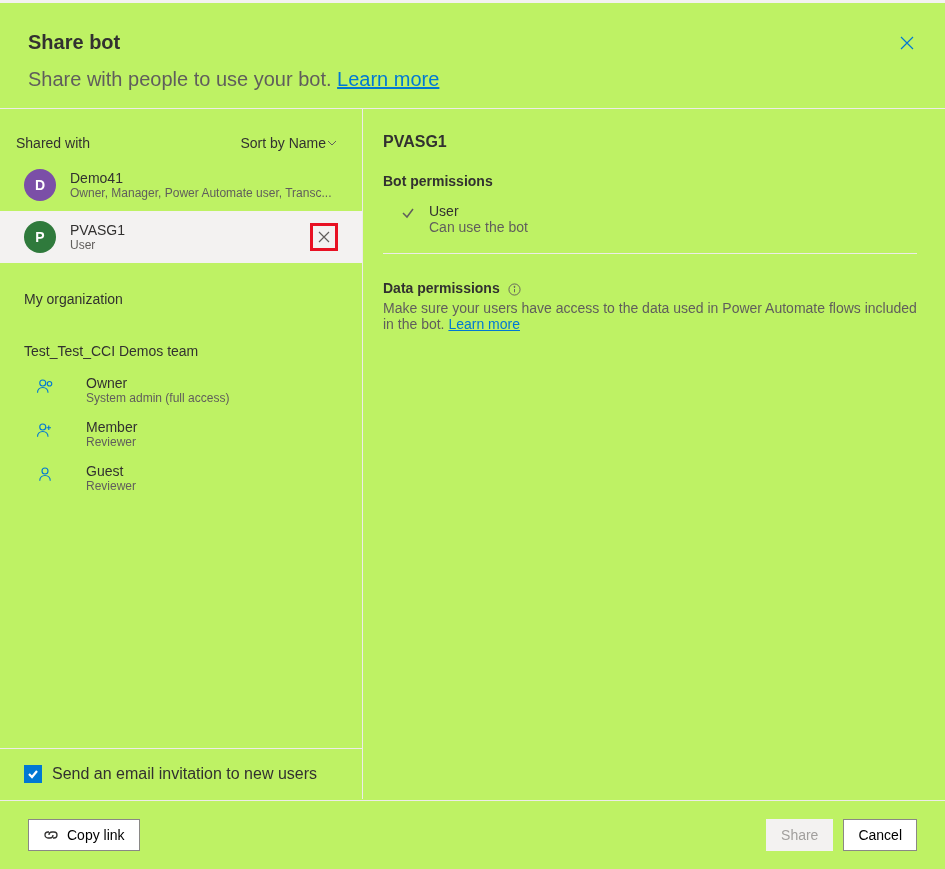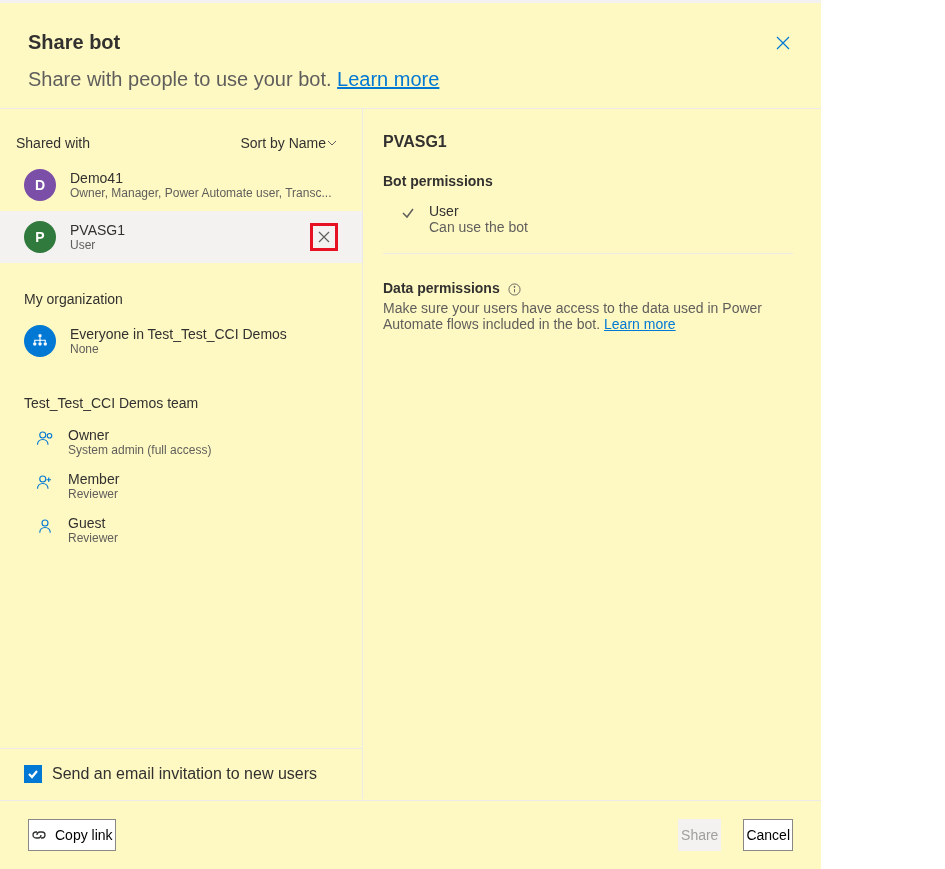--- a/index.html
+++ b/index.html
@@ -1,17 +1,17 @@
 <!DOCTYPE html>
 <html><head>
 <meta charset="utf-8">
 <style>
   * { box-sizing: border-box; }
   html, body { margin:0; padding:0; font-family: "Segoe UI", -apple-system, sans-serif; color:#323130; background:#fff; }
-  .dialog { width:821px; height:869px; position:relative; background:#fef9c3; border-top:3px solid #f3f2f1; }
+  .dialog { width:945px; height:869px; position:relative; background:#bef264; border-top:3px solid #f3f2f1; }
   .header { padding:28px 28px 18px 28px; position:relative; }
   .header h1 { margin:0 0 14px 0; font-size:20px; font-weight:600; }
   .header .subtitle { font-size:20px; color:#605e5c; }
   .link { color:#0078d4; text-decoration:underline; cursor:pointer; }
   .close-x { position:absolute; top:30px; right:28px; width:20px; height:20px; cursor:pointer; display:flex; align-items:center; justify-content:center; }
   .close-x svg { width:16px; height:16px; stroke:#0078d4; }
   .body { display:flex; position:absolute; top:105px; bottom:70px; left:0; right:0; border-top:1px solid #edebe9; }
   .col-left { width:363px; border-right:1px solid #edebe9; display:flex; flex-direction:column; position:relative; }
   .col-right { flex:1; padding:24px 28px 0 20px; }
   .search-wrap { padding:18px 24px 0 24px; }
@@ -24,38 +24,38 @@
   .avatar { width:32px; height:32px; border-radius:50%; display:flex; align-items:center; justify-content:center; font-weight:600; color:#fff; font-size:14px; flex-shrink:0; }
   .avatar.purple { background:#7b4fa7; }
   .avatar.green { background:#2f7a3c; }
   .avatar.blue { background:#0078d4; }
   .item-text { flex:1; min-width:0; }
   .item-title { font-size:14px; color:#323130; }
   .item-sub { font-size:12px; color:#605e5c; white-space:nowrap; overflow:hidden; text-overflow:ellipsis; }
   .remove-btn { width:28px; height:28px; border:3px solid #e81123; display:flex; align-items:center; justify-content:center; cursor:pointer; flex-shrink:0; }
   .remove-btn svg { width:14px; height:14px; stroke:#605e5c; }
   .section-label { font-size:14px; color:#323130; padding:28px 24px 8px 24px; }
-  .role-item { display:flex; align-items:flex-start; gap:14px; padding:8px 24px 6px 36px; }
+  .role-item { display:flex; align-items:flex-start; gap:32px; padding:8px 24px 6px 36px; }
   .role-icon { width:18px; height:18px; color:#0078d4; flex-shrink:0; margin-top:2px; }
   .role-title { font-size:14px; }
   .role-sub { font-size:12px; color:#605e5c; }
   .email-row { position:absolute; bottom:0; left:0; right:0; border-top:1px solid #edebe9; padding:16px 24px; display:flex; align-items:center; gap:10px; }
   .checkbox { width:18px; height:18px; background:#0078d4; display:flex; align-items:center; justify-content:center; cursor:pointer; }
   .checkbox svg { width:12px; height:12px; stroke:#fff; stroke-width:2.2; fill:none; }
   .panel-title { font-size:16px; font-weight:600; margin-bottom:22px; }
   .panel-h { font-size:14px; font-weight:600; margin-bottom:4px; }
   .panel-p { font-size:14px; color:#605e5c; margin:0 0 6px 0; }
   .perm-row { display:flex; align-items:flex-start; gap:14px; padding:10px 0 18px 18px; border-bottom:1px solid #edebe9; margin-bottom:26px; }
   .check-ic { width:14px; height:14px; margin-top:3px; }
   .info-ic { width:13px; height:13px; display:inline-block; vertical-align:middle; margin-left:4px; }
   .footer { position:absolute; bottom:0; left:0; right:0; height:69px; border-top:1px solid #edebe9; display:flex; align-items:center; padding:0 28px; }
-  .btn { height:32px; padding:0 2px; font-size:14px; border:1px solid #8a8886; background:#fff; cursor:pointer; display:inline-flex; align-items:center; gap:8px; }
+  .btn { height:32px; padding:0 14px; font-size:14px; border:1px solid #8a8886; background:#fff; cursor:pointer; display:inline-flex; align-items:center; gap:8px; }
   .btn.disabled { background:#f3f2f1; color:#a19f9d; border-color:#f3f2f1; cursor:default; }
   .footer-spacer { flex:1; }
-  .btn + .btn { margin-left:22px; }
+  .btn + .btn { margin-left:10px; }
   .org-icon svg { width:18px; height:18px; fill:#fff; }
 </style>
 </head>
 <body>
 
 <div class="dialog">
 
   <div class="header">
     <h1>Share bot</h1>
     <div class="subtitle">
@@ -98,35 +98,20 @@
         </div>
         <div class="remove-btn">
           <svg viewBox="0 0 14 14" fill="none" stroke-width="1.2">
               <path d="M2 2 L12 12 M12 2 L2 12"></path>
             </svg>
         </div>
       </div>
 
       <div class="section-label">My organization</div>
 
-      <div class="list-item">
-        <div class="avatar blue org-icon">
-          <svg viewBox="0 0 24 24">
-              <rect x="10" y="3" width="4" height="4" rx="1"></rect>
-              <rect x="3" y="14" width="4" height="4" rx="1"></rect>
-              <rect x="10" y="14" width="4" height="4" rx="1"></rect>
-              <rect x="17" y="14" width="4" height="4" rx="1"></rect>
-              <path d="M12 7 v4 M5 14 v-3 h14 v3 M12 11 v3" stroke="#fff" stroke-width="1.5" fill="none"></path>
-            </svg>
-        </div>
-        <div class="item-text">
-          <div class="item-title">Everyone in Test_Test_CCI Demos</div>
-          <div class="item-sub">None</div>
-        </div>
-      </div>
 
       <div class="section-label">Test_Test_CCI Demos team</div>
 
       <div class="role-item">
         <svg class="role-icon" viewBox="0 0 24 24" fill="none" stroke="#0078d4" stroke-width="1.5">
             <circle cx="9" cy="8" r="4"></circle>
             <path d="M2 21c0-4 3-7 7-7s7 3 7 7"></path>
             <circle cx="18" cy="9" r="3"></circle>
           </svg>
         <div>

